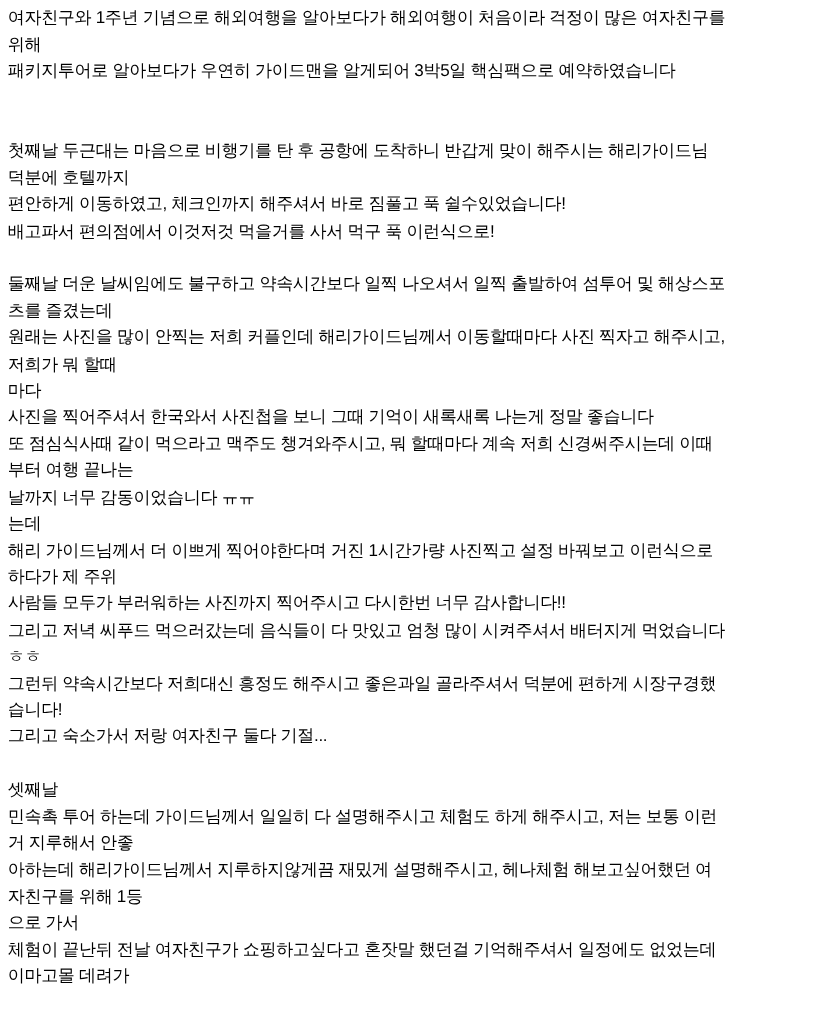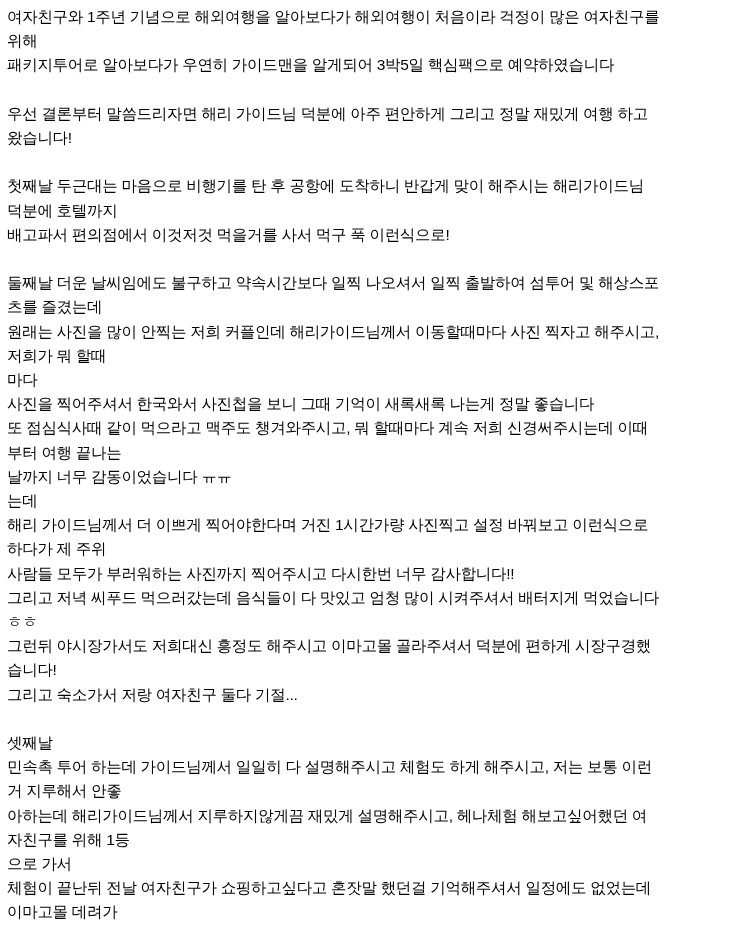--- a/index.html
+++ b/index.html
@@ -28,36 +28,36 @@
   }
 </style>
 </head>
 <body>
 
 <div class="page">
   <div class="doc">
     <div class="line">여자친구와 1주년 기념으로 해외여행을 알아보다가 해외여행이 처음이라 걱정이 많은 여자친구를 위해</div>
     <div class="line">패키지투어로 알아보다가 우연히 가이드맨을 알게되어 3박5일 핵심팩으로 예약하였습니다</div>
     <div class="line"></div>
-    <div class="line">우선 결론부터 말씀드리자면 해리 가이드님 덕분에 아주 편안하게 그리고 정말 재밌게 여행 하고왔습니다!</div>
     <div class="line"></div>
     <div class="line">첫째날 두근대는 마음으로 비행기를 탄 후 공항에 도착하니 반갑게 맞이 해주시는 해리가이드님 덕분에 호텔까지</div>
+    <div class="line">편안하게 이동하였고, 체크인까지 해주셔서 바로 짐풀고 푹 쉴수있었습니다!</div>
     <div class="line">배고파서 편의점에서 이것저것 먹을거를 사서 먹구 푹 이런식으로!</div>
     <div class="line"></div>
     <div class="line">둘째날 더운 날씨임에도 불구하고 약속시간보다 일찍 나오셔서 일찍 출발하여 섬투어 및 해상스포츠를 즐겼는데</div>
     <div class="line">원래는 사진을 많이 안찍는 저희 커플인데 해리가이드님께서 이동할때마다 사진 찍자고 해주시고, 저희가 뭐 할때</div>
     <div class="line">마다</div>
     <div class="line">사진을 찍어주셔서 한국와서 사진첩을 보니 그때 기억이 새록새록 나는게 정말 좋습니다</div>
     <div class="line">또 점심식사때 같이 먹으라고 맥주도 챙겨와주시고, 뭐 할때마다 계속 저희 신경써주시는데 이때부터 여행 끝나는</div>
     <div class="line">날까지 너무 감동이었습니다 ㅠㅠ</div>
     <div class="line">는데</div>
     <div class="line">해리 가이드님께서 더 이쁘게 찍어야한다며 거진 1시간가량 사진찍고 설정 바꿔보고 이런식으로 하다가 제 주위</div>
     <div class="line">사람들 모두가 부러워하는 사진까지 찍어주시고 다시한번 너무 감사합니다!!</div>
     <div class="line">그리고 저녁 씨푸드 먹으러갔는데 음식들이 다 맛있고 엄청 많이 시켜주셔서 배터지게 먹었습니다 ㅎㅎ</div>
-    <div class="line">그런뒤 야시장가서도 저희대신 흥정도 해주시고 이마고몰 골라주셔서 덕분에 편하게 시장구경했습니다!</div>
+    <div class="line">그런뒤 약속시간보다 저희대신 흥정도 해주시고 좋은과일 골라주셔서 덕분에 편하게 시장구경했습니다!</div>
     <div class="line">그리고 숙소가서 저랑 여자친구 둘다 기절...</div>
     <div class="line"></div>
     <div class="line">셋째날</div>
     <div class="line">민속촉 투어 하는데 가이드님께서 일일히 다 설명해주시고 체험도 하게 해주시고, 저는 보통 이런거 지루해서 안좋</div>
     <div class="line">아하는데 해리가이드님께서 지루하지않게끔 재밌게 설명해주시고, 헤나체험 해보고싶어했던 여자친구를 위해 1등</div>
     <div class="line">으로 가서</div>
     <div class="line">체험이 끝난뒤 전날 여자친구가 쇼핑하고싶다고 혼잣말 했던걸 기억해주셔서 일정에도 없었는데 이마고몰 데려가</div>
 
   </div>
 </div>

